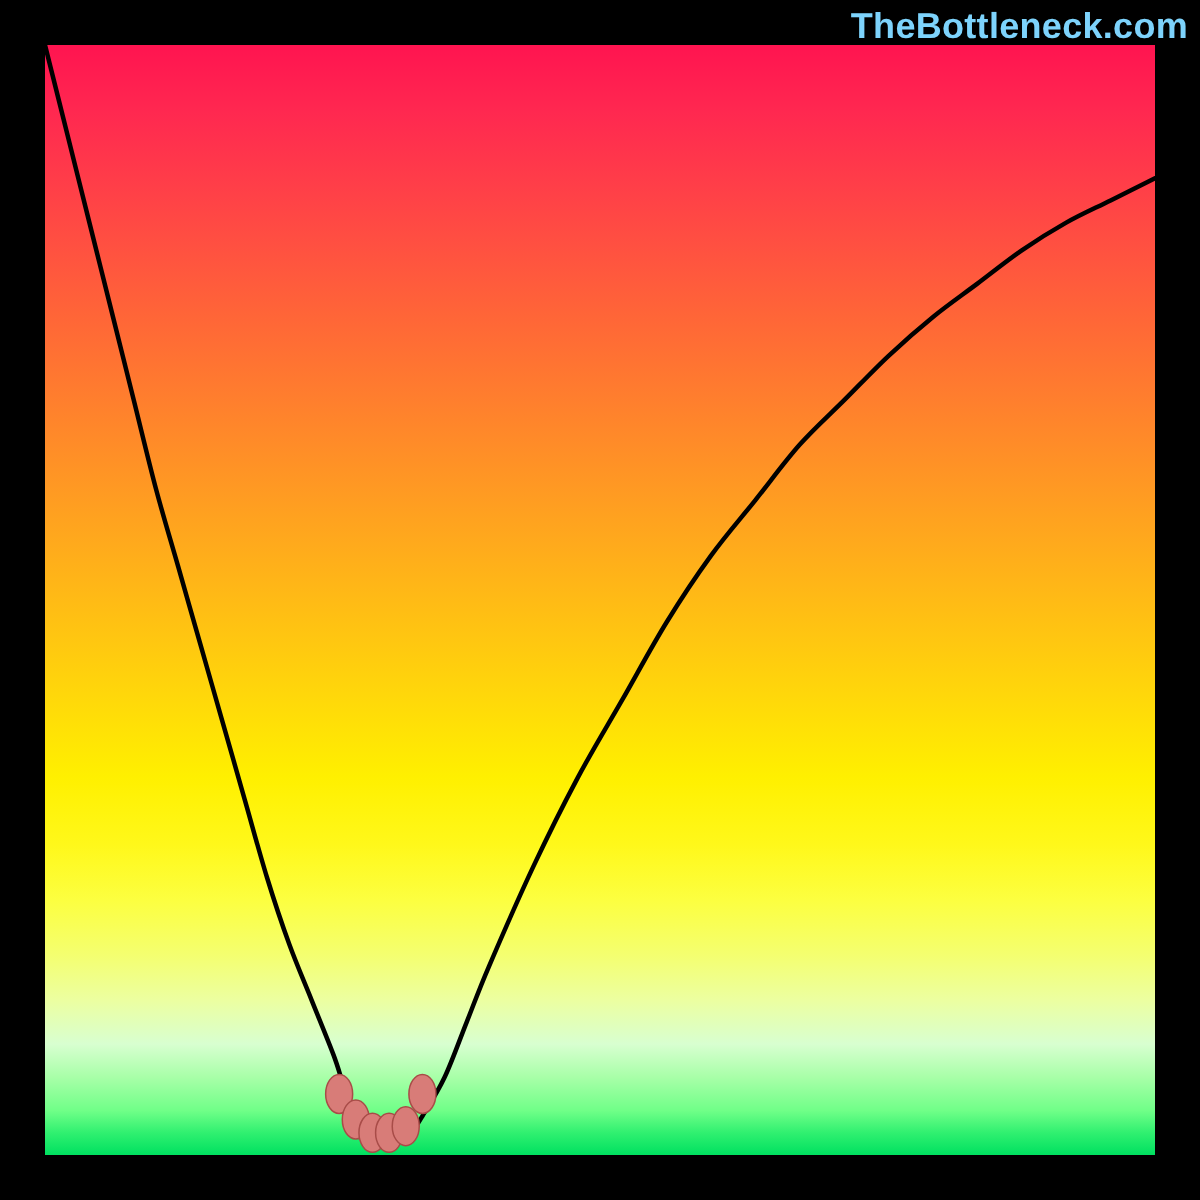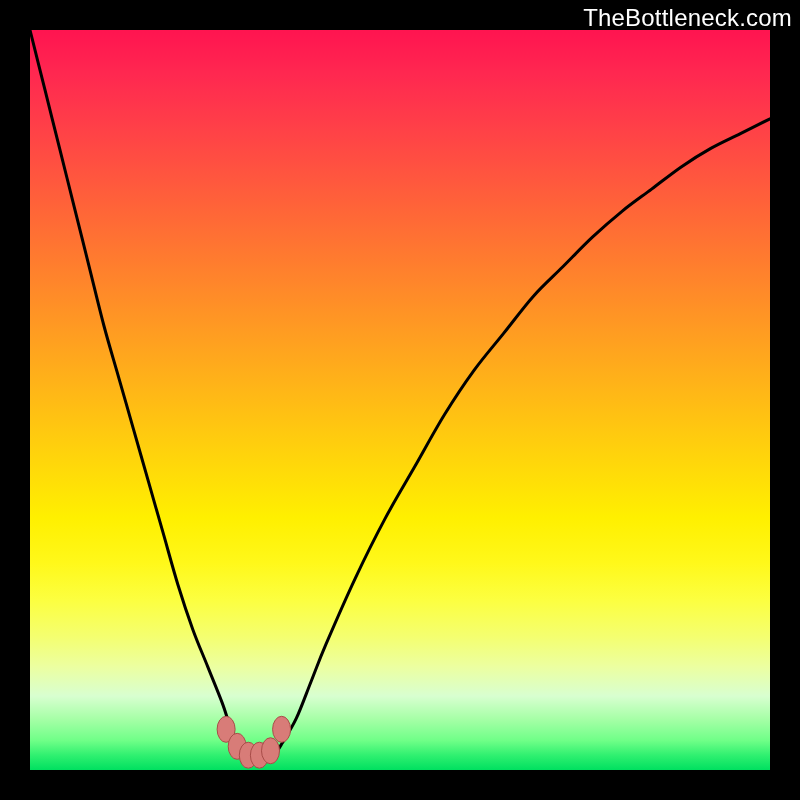--- a/index.html
+++ b/index.html
@@ -47,24 +47,24 @@
       #a8ffa8 93%,
       #70ff88 96%,
       #30f070 98%,
       #00e060 100%
     );
   }
   .watermark {
     position: absolute;
     top: 4px;
     right: 8px;
-    color: #ffffff;
+    color: #7dd3fc;
     font-size: 24px;
     letter-spacing: 0.2px;
-    font-weight: 400;
+    font-weight: 700;
     user-select: none;
   }
   svg.curve {
     position: absolute;
     left: 0;
     top: 0;
     width: 740px;
     height: 740px;
     overflow: visible;
   }

